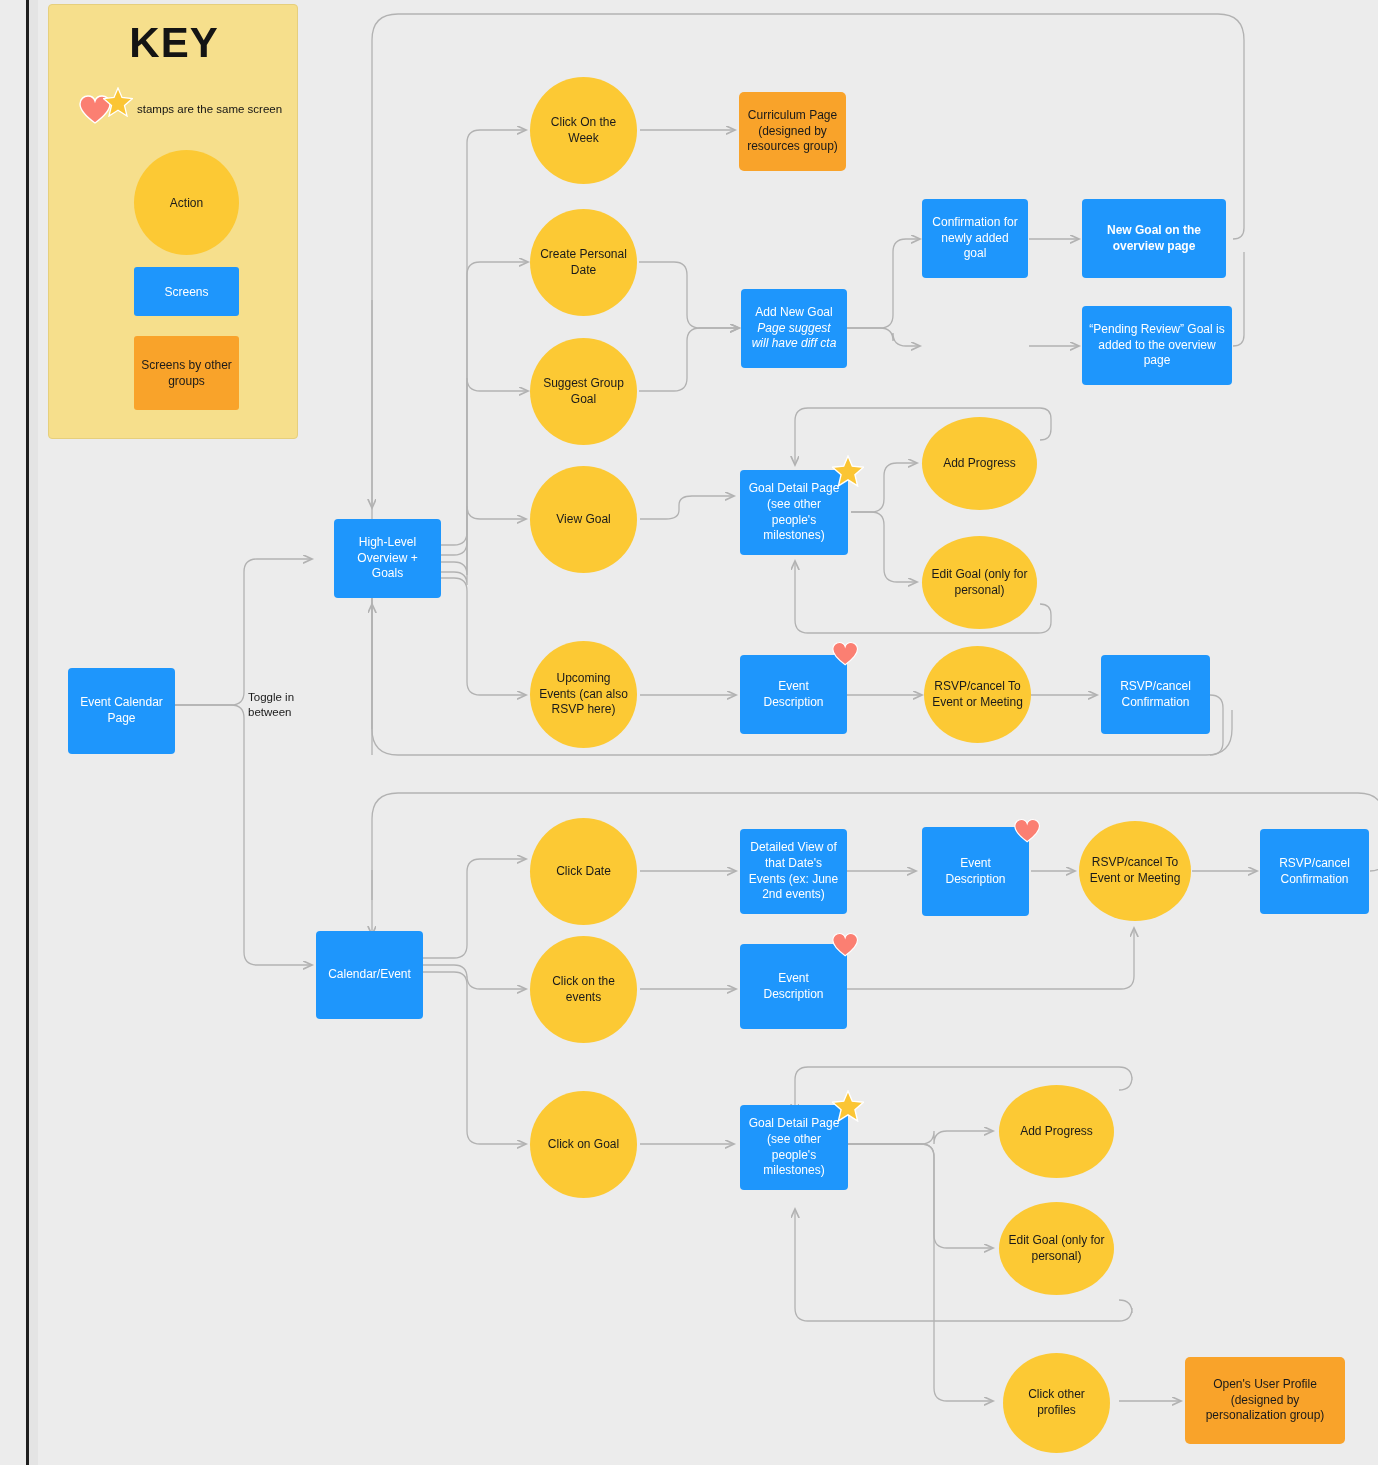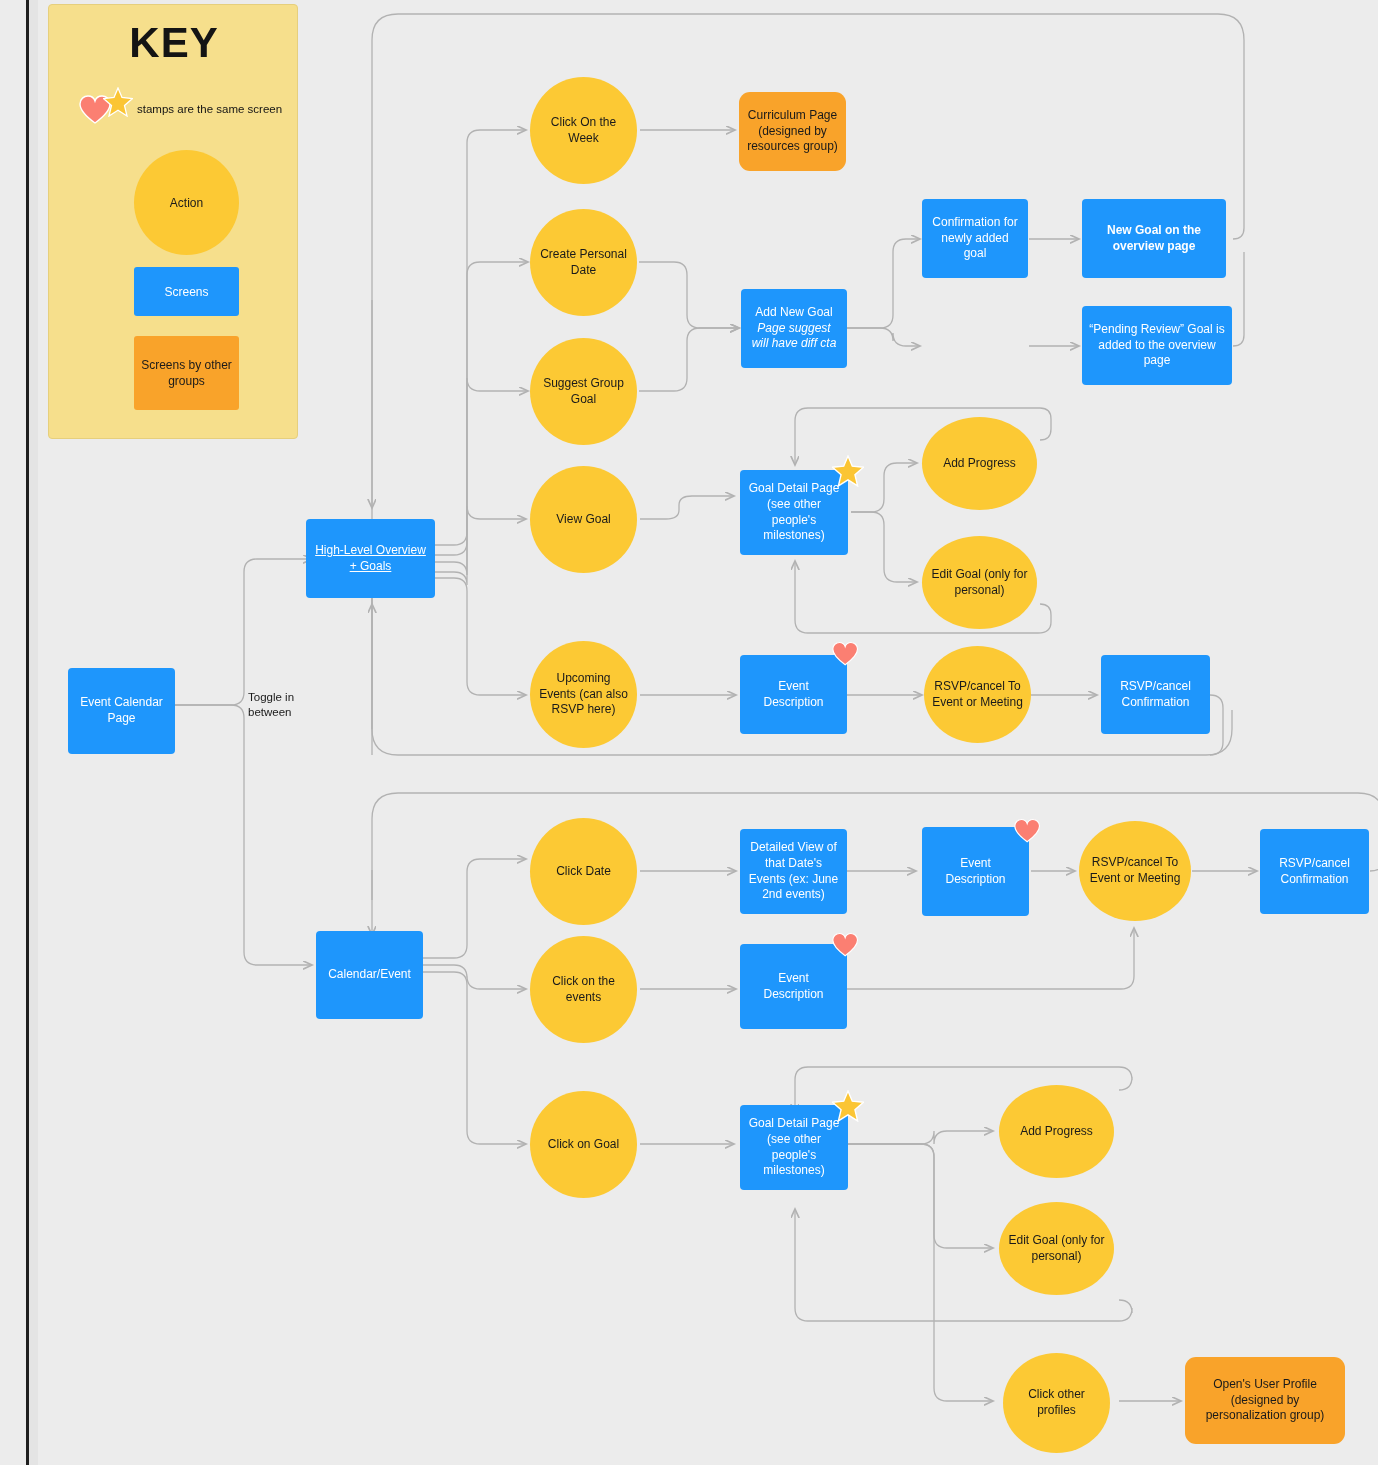--- a/index.html
+++ b/index.html
@@ -120,21 +120,21 @@
   }
   .node-screen {
     background: #1e96fc;
     border-radius: 4px;
     color: #ffffff;
     font-size: 12px;
     padding: 0 7px;
   }
   .node-other {
     background: #f9a32a;
-    border-radius: 11px;
+    border-radius: 5px;
     color: #1a1a1a;
     font-size: 12px;
     padding: 0 5px;
   }
   .node em { font-style: italic; }
 
   
   .stamp {
     position: absolute;
     z-index: 7;
@@ -273,21 +273,21 @@
 
     <div class="key-circle">Action</div>
     <div class="key-rect-blue">Screens</div>
     <div class="key-rect-orange">Screens by other groups</div>
   </div>
 
   <div class="node node-screen" style="left:42px; top:668px; width:107px; height:86px;">Event Calendar Page</div>
 
   <div class="edge-label" style="left:222px; top:690px; width:64px;">Toggle in between</div>
 
-  <div class="node node-screen" style="left:280px; top:519px; width:129px; height:79px;text-decoration:underline;">High-Level Overview + Goals</div>
+  <div class="node node-screen" style="left:308px; top:519px; width:107px; height:79px;">High-Level Overview + Goals</div>
 
   <div class="node node-screen" style="left:290px; top:931px; width:107px; height:88px;">Calendar/Event</div>
 
   <div class="node node-action" style="left:504px; top:77px; width:107px; height:107px;">Click On the Week</div>
 
   <div class="node node-other" style="left:713px; top:92px; width:107px; height:79px;">Curriculum Page (designed by resources group)</div>
 
   <div class="node node-action" style="left:504px; top:209px; width:107px; height:107px;">Create Personal Date</div>
 
   <div class="node node-action" style="left:504px; top:338px; width:107px; height:107px;">Suggest Group Goal</div>

